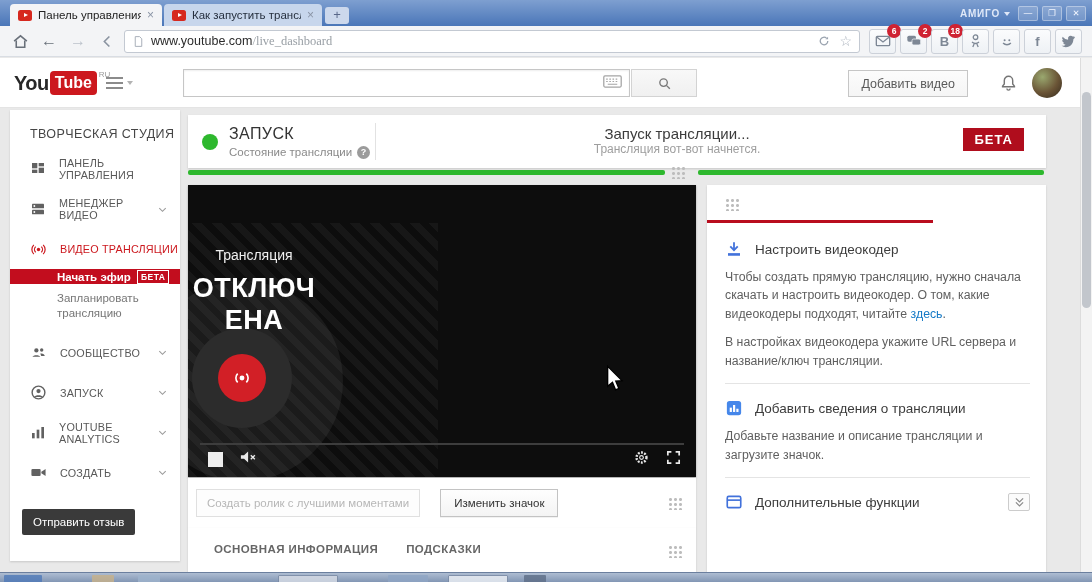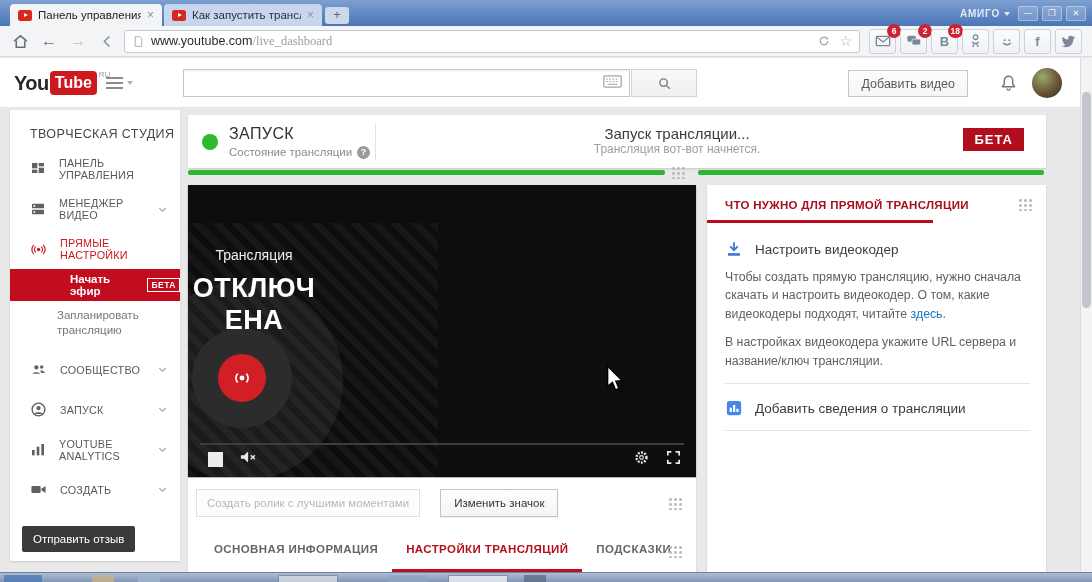--- a/index.html
+++ b/index.html
@@ -85,22 +85,22 @@
   .card { background:#fff; box-shadow:0 1px 2px rgba(0,0,0,.15); position:absolute; }
 
   
   .sidebar { left:10px; top:2px; width:170px; height:451px; }
   .sb-title { padding:17px 0 8px 20px; font-size:12.5px; color:#464646; letter-spacing:.4px; }
   .sb-item { height:40px; display:flex; align-items:center; padding-left:20px; gap:13px;
     font-size:10.8px; color:#585858; letter-spacing:.2px; }
   .sb-item svg { flex:none; }
   .sb-item .chev { margin-left:auto; margin-right:12px; }
   .sb-item.red { color:#cc181e; }
-  .sb-active { height:32px; background:#c20d1e; color:#fff; display:flex; align-items:center;
-    padding-left:60px; gap:6px; font-size:11.5px; font-weight:bold; }
+  .sb-active { height:15px; background:#c20d1e; color:#fff; display:flex; align-items:center;
+    padding-left:47px; gap:6px; font-size:11.5px; font-weight:bold; }
   .beta-pill { border:1px solid #fff; font-size:8.5px; font-weight:bold; padding:1px 3px; letter-spacing:.5px; }
   .sb-sub { display:block; padding:7px 0 2px 47px; font-size:11.5px; color:#767676; line-height:1.3;
     width:150px; }
   .feedback-btn { margin:16px 0 0 12px; display:inline-block; background:#3a3a3a; color:#fff;
     font-size:11.5px; padding:7px 11px; border-radius:2px; }
 
   
   .status-card { left:188px; top:7px; width:858px; height:53px; display:flex; align-items:center; }
   .live-dot { width:16px; height:16px; border-radius:50%; background:#2eb82e; margin-left:14px; flex:none; }
   .st-text { margin-left:11px; }
@@ -364,21 +364,21 @@
       </div>
 
       <div class="sb-item red">
         <svg width="17" height="17" viewBox="0 0 24 24">
             <circle cx="12" cy="12" r="2.4" fill="#cc181e"></circle>
             <path d="M8 8a5.7 5.7 0 000 8" stroke="#cc181e" stroke-width="1.7" fill="none"></path>
             <path d="M16 8a5.7 5.7 0 010 8" stroke="#cc181e" stroke-width="1.7" fill="none"></path>
             <path d="M5.4 5.4a9.3 9.3 0 000 13.2" stroke="#cc181e" stroke-width="1.7" fill="none"></path>
             <path d="M18.6 5.4a9.3 9.3 0 010 13.2" stroke="#cc181e" stroke-width="1.7" fill="none"></path>
           </svg>
-        <span>ПРЯМЫЕ НАСТРОЙКИ</span>
+        <span>ВИДЕО ТРАНСЛЯЦИИ</span>
       </div>
 
       <div class="sb-active">
         <span>Начать эфир</span>
         <span class="beta-pill">БЕТА</span>
       </div>
       <a class="sb-sub">Запланировать трансляцию</a>
 
       <div class="sb-item" style="margin-top:10px;">
         <svg width="17" height="17" viewBox="0 0 24 24">
@@ -492,28 +492,26 @@
     </div>
 
     <div class="card actions">
       <button class="btn-disabled">Создать ролик с лучшими моментами</button>
       <button class="btn-normal">Изменить значок</button>
       <div class="handle"></div>
     </div>
 
     <div class="card tabbar">
       <div class="ptab">ОСНОВНАЯ ИНФОРМАЦИЯ</div>
-      <div class="ptab active">НАСТРОЙКИ ТРАНСЛЯЦИЙ</div>
       <div class="ptab">ПОДСКАЗКИ</div>
       <div class="handle"></div>
     </div>
 
     <div class="card rpanel">
       <div class="rp-head">
-        <span class="rp-title">ЧТО НУЖНО ДЛЯ ПРЯМОЙ ТРАНСЛЯЦИИ</span>
         <span class="handle"></span>
       </div>
       <div class="rp-underline"></div>
       <div class="rp-body">
 
         <div class="rp-h">
           <svg width="18" height="18" viewBox="0 0 24 24">
               <path d="M12 3v10" stroke="#4272db" stroke-width="2.4" fill="none"></path>
               <path d="M7 8.5L12 13.5 17 8.5" stroke="#4272db" stroke-width="2.4" fill="none"></path>
               <path d="M4 17.5h16v3.5H4z" fill="#4272db"></path>
@@ -526,22 +524,35 @@
 
         <div class="rp-h">
           <svg width="18" height="18" viewBox="0 0 24 24">
               <rect x="2.5" y="2.5" width="19" height="19" rx="3.5" fill="#4687ea"></rect>
               <rect x="6.3" y="11.5" width="2.9" height="5.8" fill="#fff"></rect>
               <rect x="10.7" y="8" width="2.9" height="9.3" fill="#fff"></rect>
               <rect x="15.1" y="13" width="2.9" height="4.3" fill="#fff"></rect>
             </svg>
           <span>Добавить сведения о трансляции</span>
         </div>
+        <p>Добавьте название и описание трансляции и загрузите значок.</p>
         <hr class="rp-div">
 
+        <div class="rp-h">
+          <svg width="18" height="18" viewBox="0 0 24 24">
+              <rect x="3" y="4.5" width="18" height="15" rx="2" fill="none" stroke="#4272db" stroke-width="2.2"></rect>
+              <path d="M3 9.5h18" stroke="#4272db" stroke-width="2.2"></path>
+            </svg>
+          <span>Дополнительные функции</span>
+          <span class="expander">
+            <svg width="13" height="12" viewBox="0 0 18 16">
+                <path d="M4 3l5 5 5-5M4 8.5l5 5 5-5" stroke="#8a8a8a" stroke-width="1.7" fill="none"></path>
+              </svg>
+          </span>
+        </div>
 
       </div>
     </div>
   </div>
 
   <div class="scrollbar">
     <div class="scroll-thumb"></div>
   </div>
 
   <div class="taskbar">

